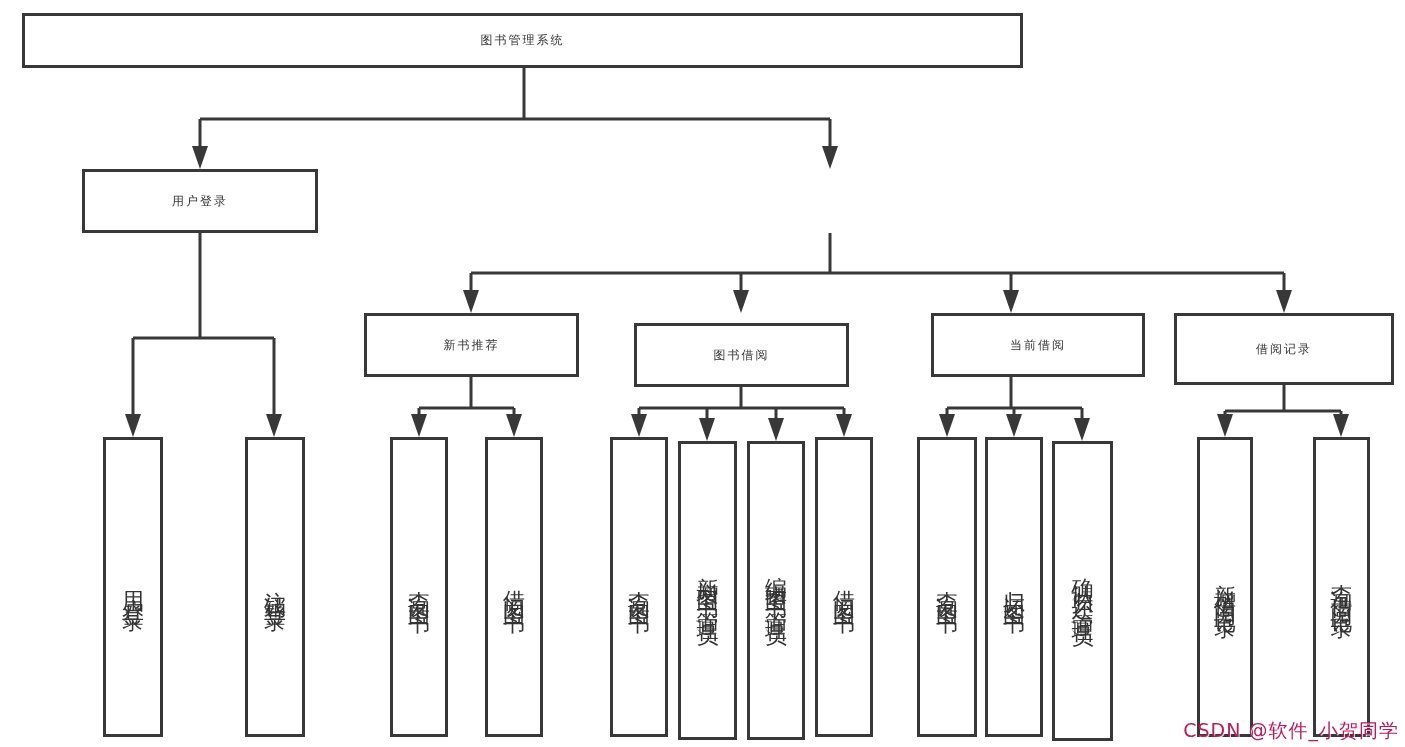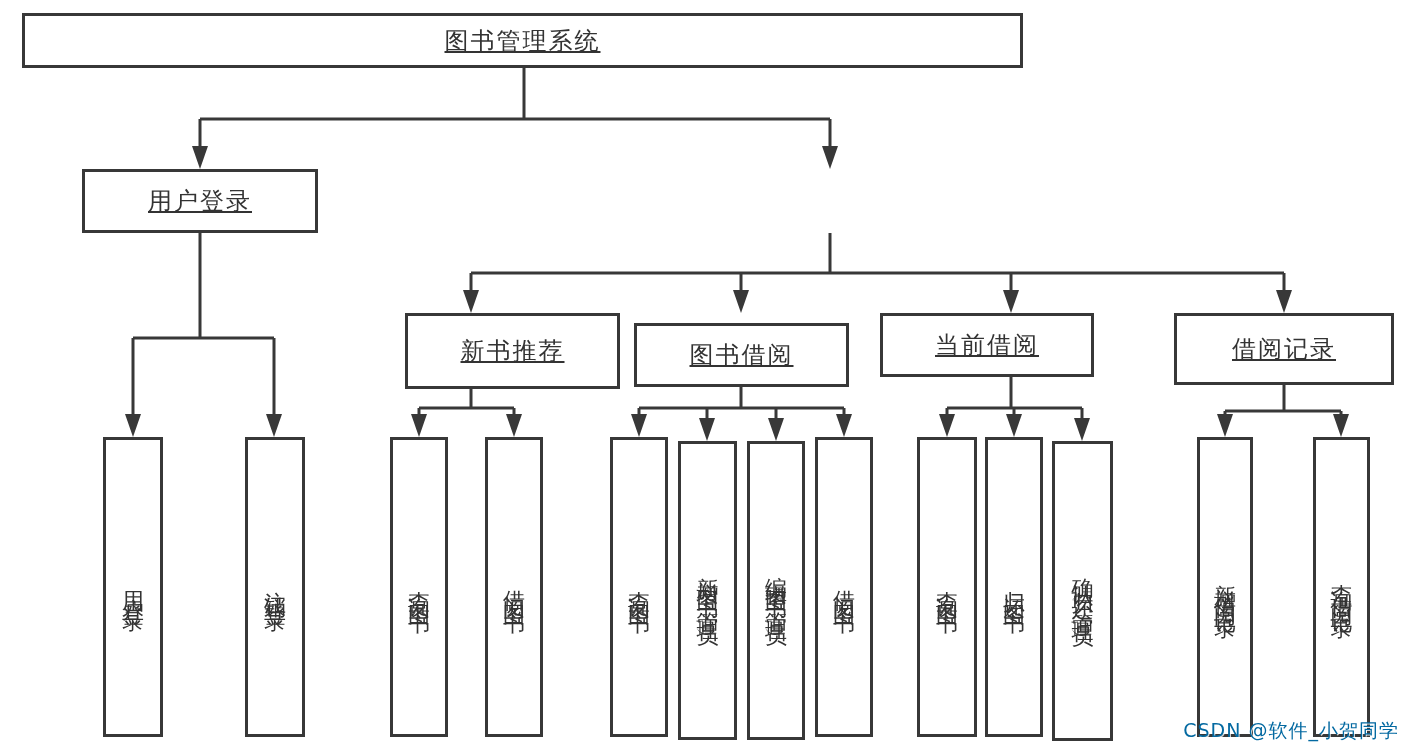--- a/index.html
+++ b/index.html
@@ -13,35 +13,35 @@
   }
   svg.connectors{position:absolute;left:0;top:0;z-index:0;}
   .node{
     position:absolute;
     background:#ffffff;
     border:3px solid #383838;
     box-sizing:border-box;
     display:flex;align-items:center;justify-content:center;
     z-index:1;
   }
-  .hbox{font-size:24px;letter-spacing:2px;white-space:nowrap;text-decoration:underline;}
+  .hbox{font-size:12px;letter-spacing:2px;white-space:nowrap;}
   .vbox{overflow:hidden;}
   .vbox .vtext{
     writing-mode:vertical-rl;
     text-orientation:mixed;
     font-size:22px;
     letter-spacing:7px;
     line-height:1;
     white-space:nowrap;
   }
   .watermark{
     position:absolute;
     right:6px;bottom:3px;
     font-size:19px;
-    color:#0369a1;
+    color:#be185d;
     letter-spacing:1px;
     z-index:2;
     text-shadow:1px 1px 0 rgba(255,255,255,0.8);
   }
 </style>
 </head>
 <body>
 
 <div class="canvas">
 
@@ -75,23 +75,23 @@
       <polygon points="1074,418 1090,418 1082,441"></polygon>
       <polygon points="1217,414 1233,414 1225,437"></polygon>
       <polygon points="1333,414 1349,414 1341,437"></polygon>
     </g>
   </svg>
 
   <div class="node hbox" style="left:22px;top:13px;width:1001px;height:55px;">图书管理系统</div>
 
   <div class="node hbox" style="left:82px;top:169px;width:236px;height:64px;">用户登录</div>
 
-  <div class="node hbox" style="left:364px;top:313px;width:215px;height:76px;margin-left:41px;">新书推荐</div>
+  <div class="node hbox" style="left:364px;top:313px;width:215px;height:64px;">新书推荐</div>
   <div class="node hbox" style="left:634px;top:323px;width:215px;height:64px;">图书借阅</div>
-  <div class="node hbox" style="left:880px;top:313px;width:214px;height:64px;text-align:right;">当前借阅</div>
+  <div class="node hbox" style="left:931px;top:313px;width:214px;height:64px;text-align:right;">当前借阅</div>
   <div class="node hbox" style="left:1174px;top:313px;width:220px;height:72px;">借阅记录</div>
 
   <div class="node vbox" style="left:103px;top:437px;width:60px;height:300px;">
     <span class="vtext">用户登录</span>
   </div>
   <div class="node vbox" style="left:245px;top:437px;width:60px;height:300px;">
     <span class="vtext">注销登录</span>
   </div>
 
   <div class="node vbox" style="left:390px;top:437px;width:58px;height:300px;">

